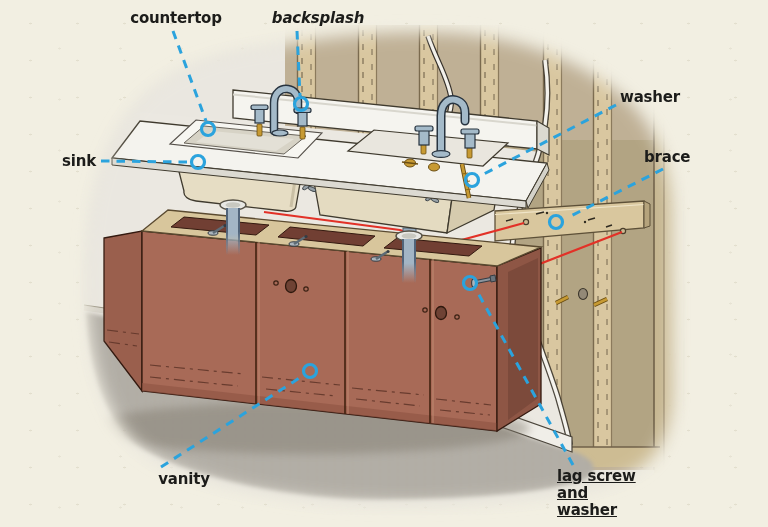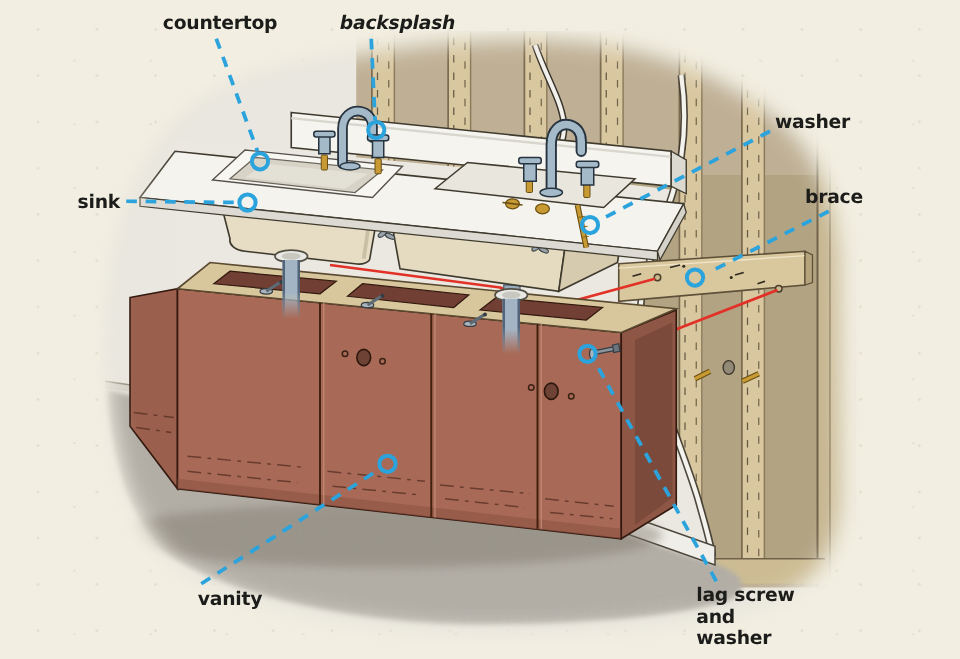--- a/index.html
+++ b/index.html
@@ -12,21 +12,21 @@
     background-size:47px 37px,61px 51px;
     background-position:7px 5px,29px 23px;
     font-family:"DejaVu Sans","Liberation Sans",sans-serif;
   }
   .stage svg{position:absolute;left:0;top:0;}
   .lbl{
     position:absolute;
     font-weight:bold;font-size:15px;line-height:16px;
     color:#1c1c1a;letter-spacing:-0.2px;white-space:nowrap;
   }
-  .lbl.wrap{white-space:normal;line-height:17px;}
+  .lbl.wrap{white-space:normal;line-height:17px;text-decoration:underline;}
   .center{transform:translateX(-50%);}
 </style>
 </head>
 <body>
 
 <div class="stage">
 
 <svg width="768" height="527" viewBox="0 0 768 527">
   <defs>
     <filter id="fBlob" x="-20%" y="-20%" width="140%" height="140%">

